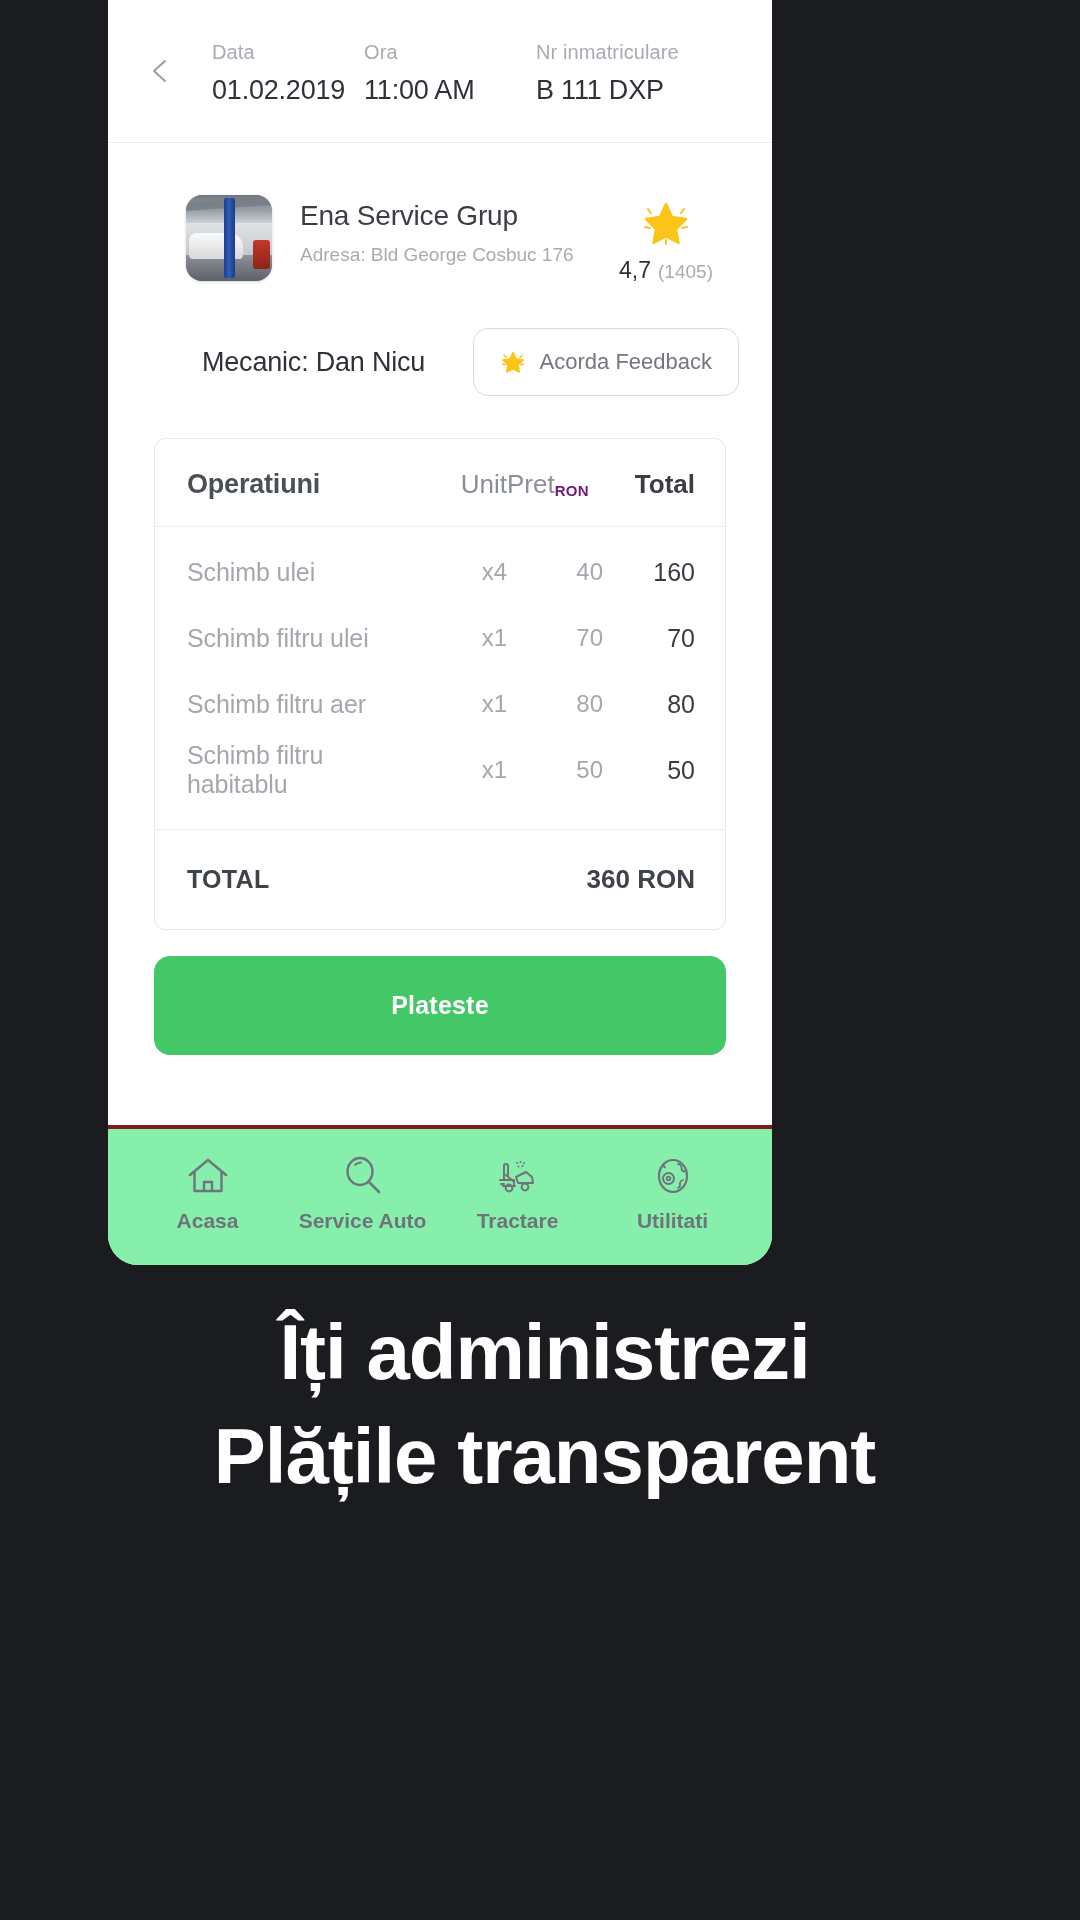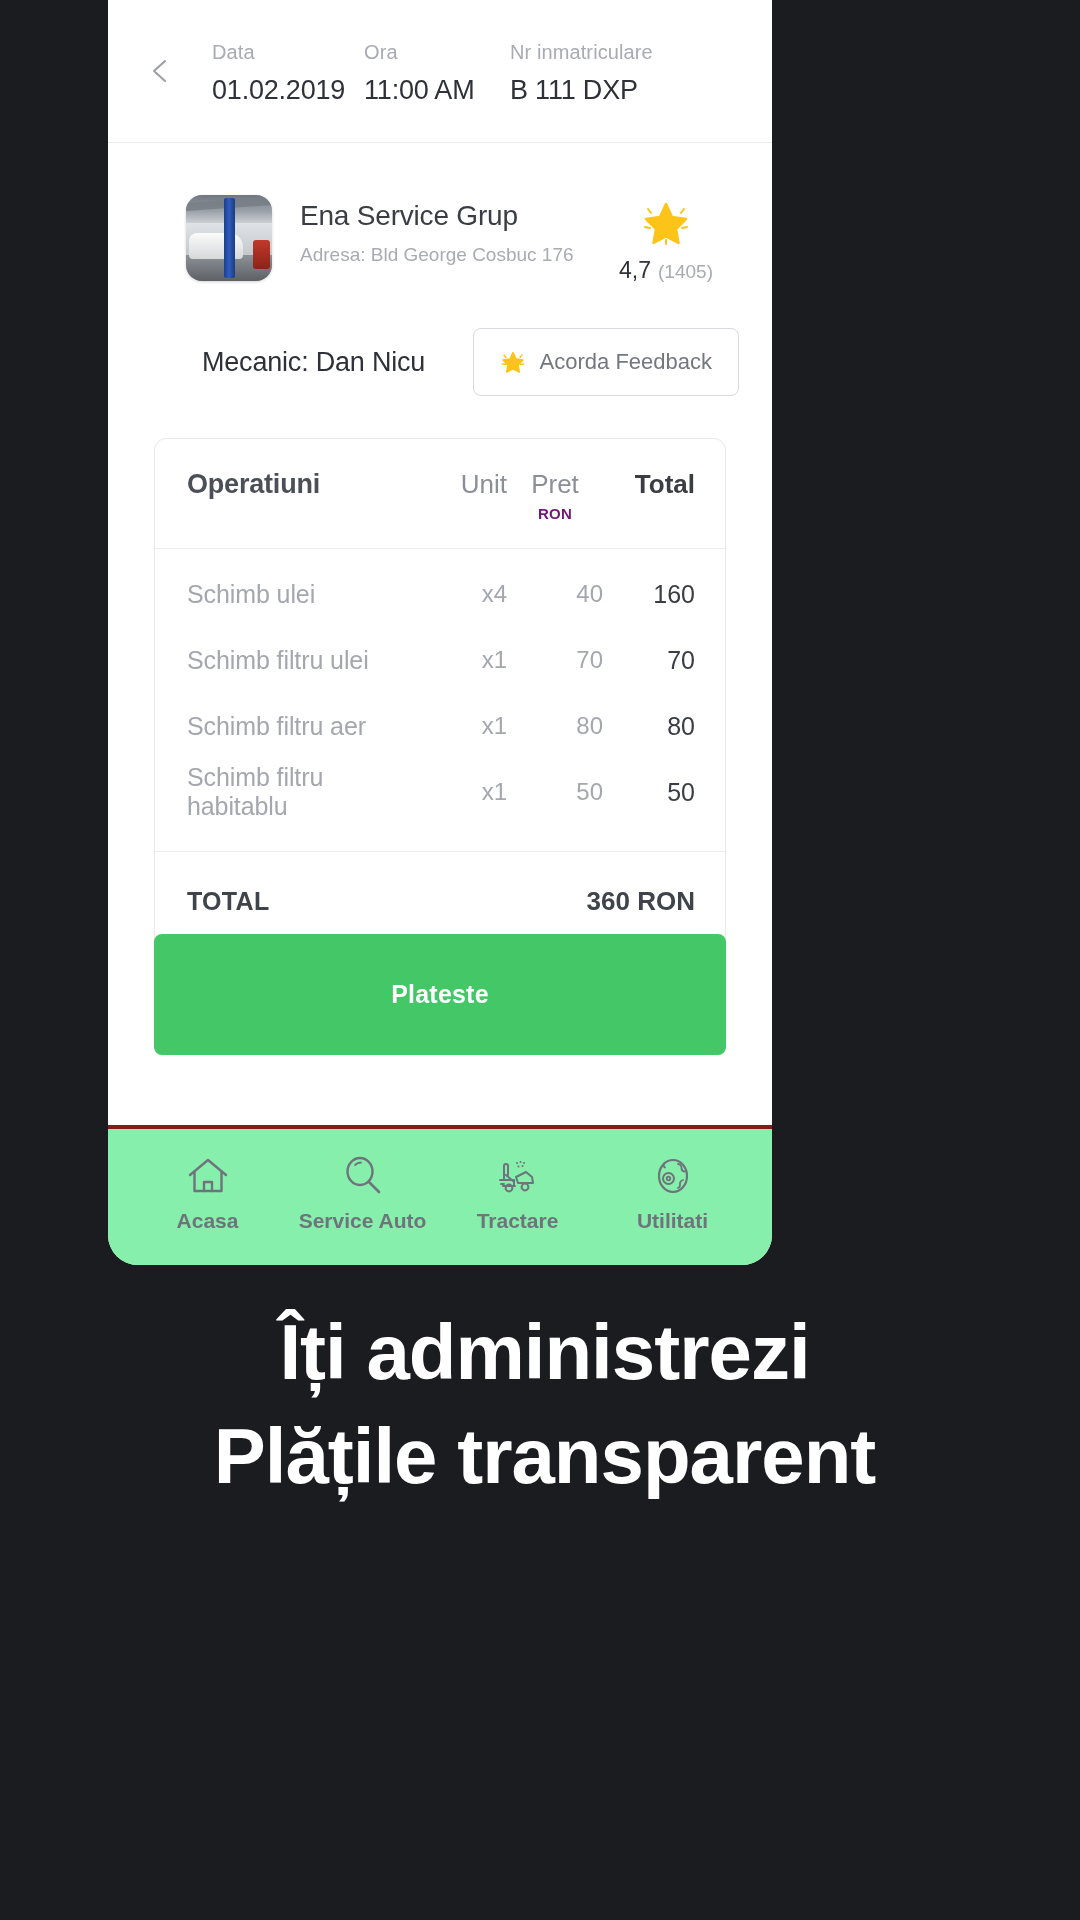--- a/index.html
+++ b/index.html
@@ -52,21 +52,21 @@
   .appt-fields {
     position: absolute;
     left: 104px;
     top: 40px;
     display: flex;
     align-items: flex-start;
   }
   .appt-field { display: flex; flex-direction: column; }
   .appt-field.f0 { width: 152px; }
   .appt-field.f1 { width: 146px; }
-  .appt-field.f2 { width: auto; }
+  .appt-field.f2 { width: auto; margin-left: 26px; }
   .appt-label {
     font-size: 20px;
     color: #a9abb3;
     letter-spacing: .1px;
     line-height: 24px;
     margin-bottom: 10px;
   }
   .appt-value {
     font-size: 27px;
     color: #2e3138;
@@ -179,21 +179,21 @@
   .mech-name {
     font-size: 27px;
     color: #2e3138;
     letter-spacing: -.2px;
   }
   .feedback-btn {
     display: flex;
     align-items: center;
     gap: 14px;
     border: 1px solid #d8dae0;
-    border-radius: 8px;
+    border-radius: 15px;
     background: #fff;
     padding: 20px 26px;
     cursor: pointer;
   }
   .feedback-btn .fb-star { width: 26px; height: 26px; flex: none; }
   .feedback-label { font-size: 22px; color: #73777e; }
 
   
   .ops-card {
     margin: 42px 46px 0 46px;
@@ -206,21 +206,21 @@
   .ops-head {
     display: flex;
     align-items: flex-start;
     padding: 30px 30px 26px 32px;
     border-bottom: 1px solid #eceef1;
   }
   .ops-th-name { flex: 1; font-size: 27px; color: #4b4f57; font-weight: bold; letter-spacing: -.2px; }
   .ops-th-unit { width: 96px; text-align: right; font-size: 26px; color: #8b8f97; }
   .ops-th-pret {
     width: 96px; text-align: right;
-    display: flex; flex-direction: column; align-items: center;
+    display: flex; flex-direction: row; align-items: flex-end;
   }
   .ops-th-pret .p { font-size: 26px; color: #8b8f97; line-height: 30px; }
   .ops-th-pret .ron { font-size: 15px; color: #701a75; font-weight: bold; margin-top: 6px; letter-spacing: .3px; }
   .ops-th-total { width: 92px; text-align: right; font-size: 26px; color: #3a3d44; font-weight: bold; }
 
   .ops-rows { padding: 12px 30px 26px 32px; }
   .ops-row {
     display: flex;
     align-items: center;
     height: 66px;
@@ -244,27 +244,27 @@
   .pay-wrap {
     position: absolute;
     left: 46px;
     right: 46px;
     bottom: 70px;
   }
   .pay-btn {
     display: block;
     width: 100%;
     border: none;
-    border-radius: 8px;
+    border-radius: 16px;
     background: #44c767;
     color: #ffffff;
     font-size: 25px;
     font-weight: bold;
     font-family: "Liberation Sans", sans-serif;
-    padding: 46px 0;
+    padding: 35px 0;
     cursor: pointer;
     letter-spacing: .2px;
   }
 
   
   .bottom-nav {
     flex: none;
     height: 128px;
     border-top: 4px solid #7f1d1d;
     display: flex;

